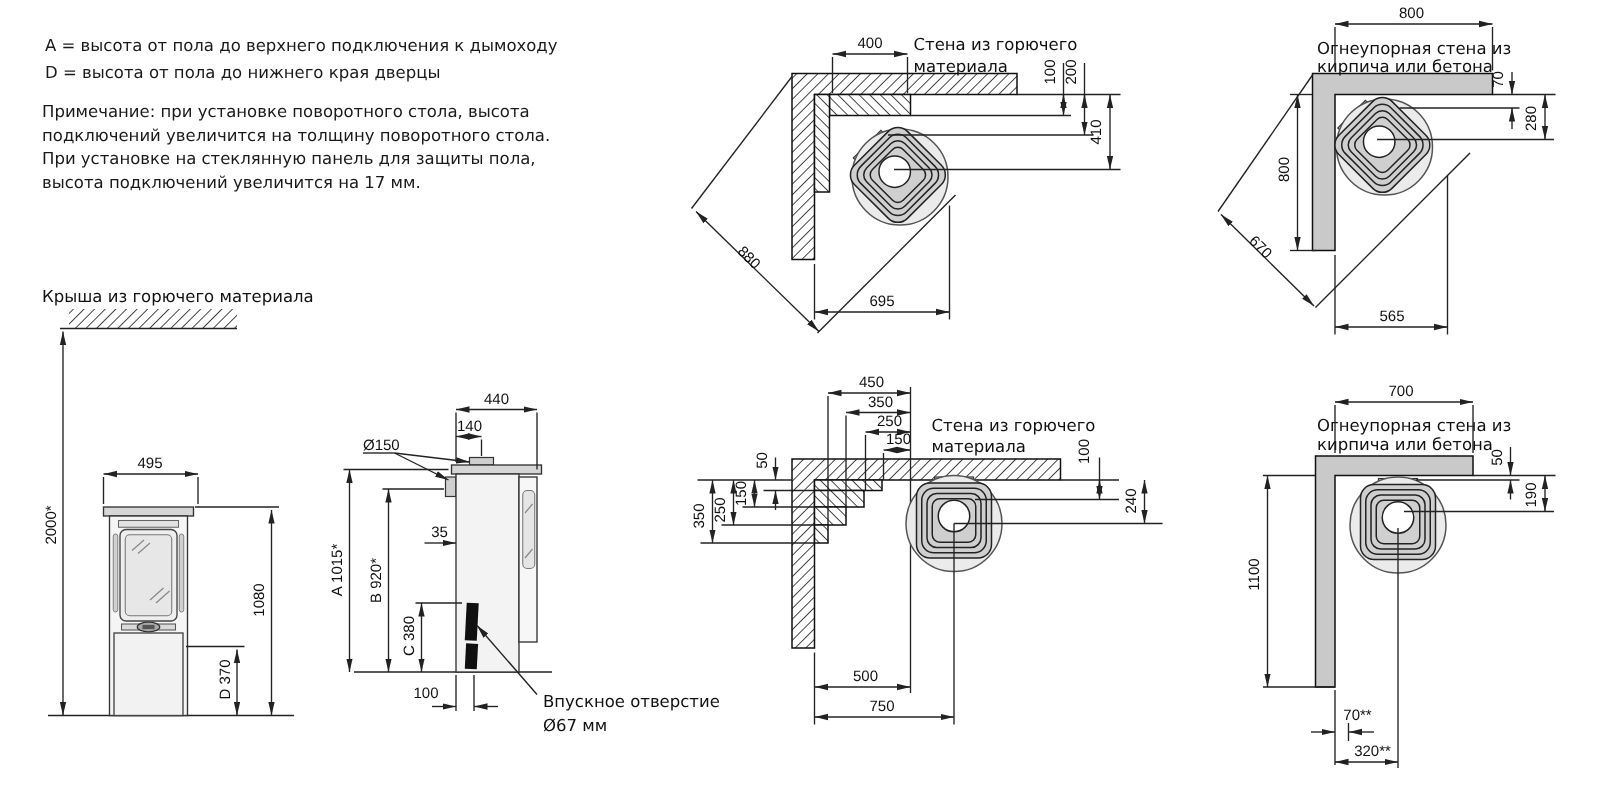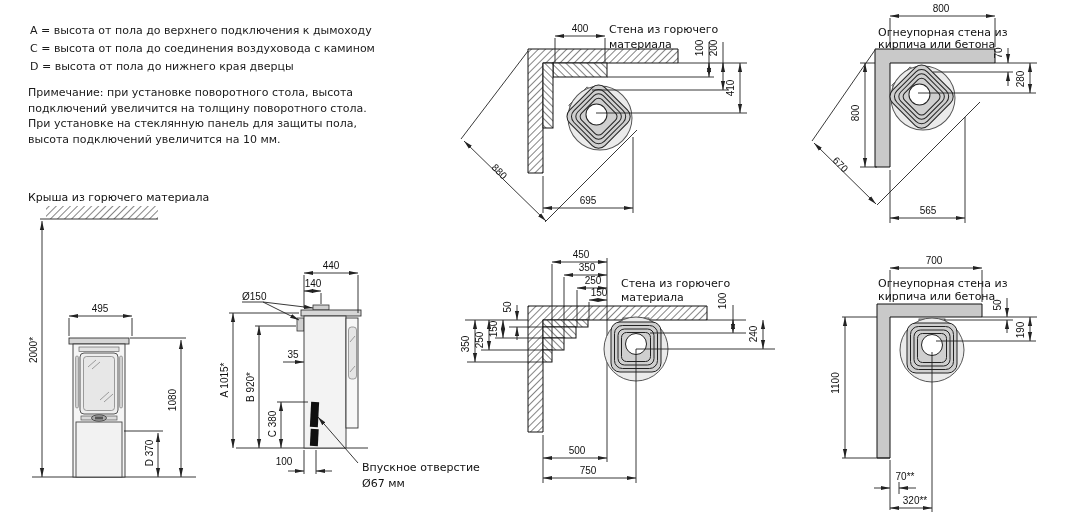--- a/index.html
+++ b/index.html
@@ -15,23 +15,22 @@
   .lbl{font-family:"DejaVu Sans",sans-serif;font-size:11px;fill:#111111;}
   .mid{text-anchor:middle;}
 </style>
 </head>
 <body>
 
 <div id="stage">
 
   <div id="legend">
     <div class="item">A = высота от пола до верхнего подключения к дымоходу</div>
-    <div class="item">C = высота от пола до соединения воздуховода с камином</div>
     <div class="item">D = высота от пола до нижнего края дверцы</div>
-    <div class="note">Примечание: при установке поворотного стола, высота подключений увеличится на толщину поворотного стола.  При установке на стеклянную панель для защиты пола, высота подключений увеличится на 10 мм.</div>
+    <div class="note">Примечание: при установке поворотного стола, высота подключений увеличится на толщину поворотного стола.  При установке на стеклянную панель для защиты пола, высота подключений увеличится на 17 мм.</div>
   </div>
 
   <svg id="draw" width="1068" height="523" viewBox="0 0 1068 523">
     <defs>
       <marker id="mE" markerUnits="userSpaceOnUse" markerWidth="9" markerHeight="6" viewBox="0 0 9 6" refX="9" refY="3" orient="auto">
         <path d="M0,0.9 L9,3 L0,5.1 Z" fill="#222"></path>
       </marker>
       <marker id="mS" markerUnits="userSpaceOnUse" markerWidth="9" markerHeight="6" viewBox="0 0 9 6" refX="0" refY="3" orient="auto">
         <path d="M9,0.9 L0,3 L9,5.1 Z" fill="#222"></path>
       </marker>

